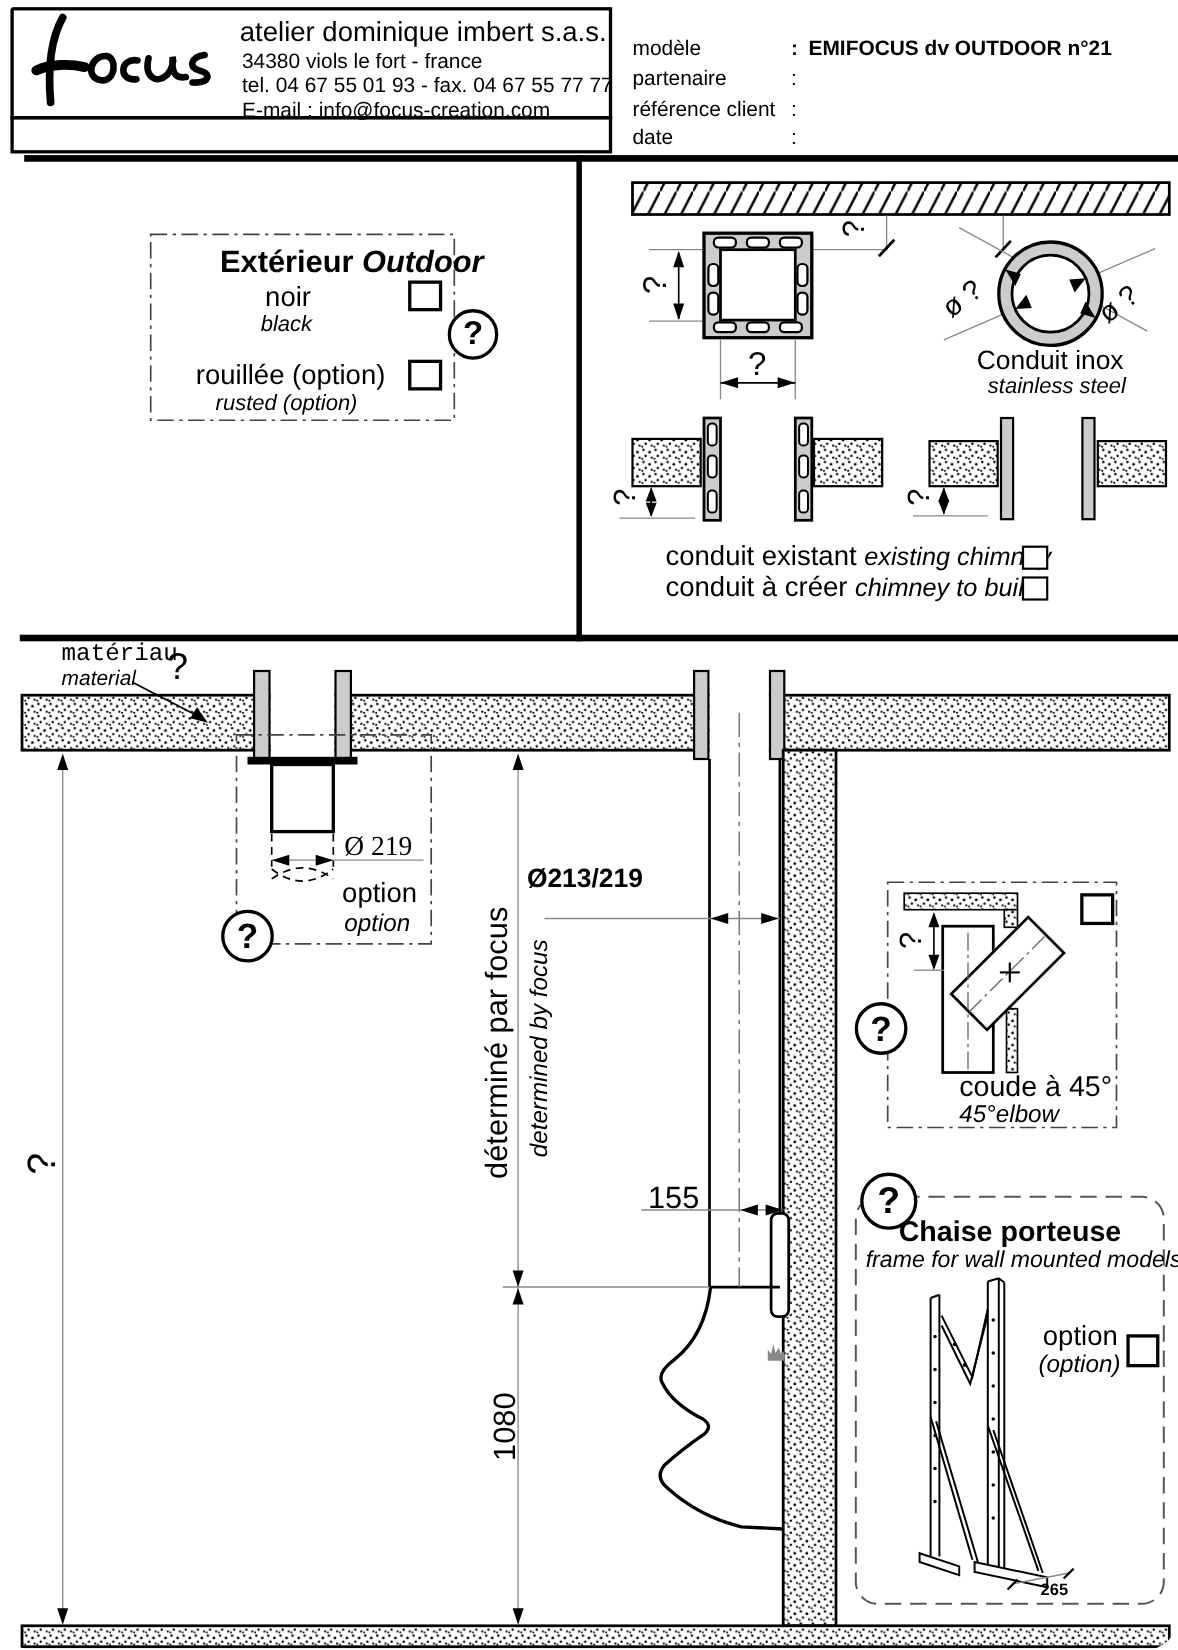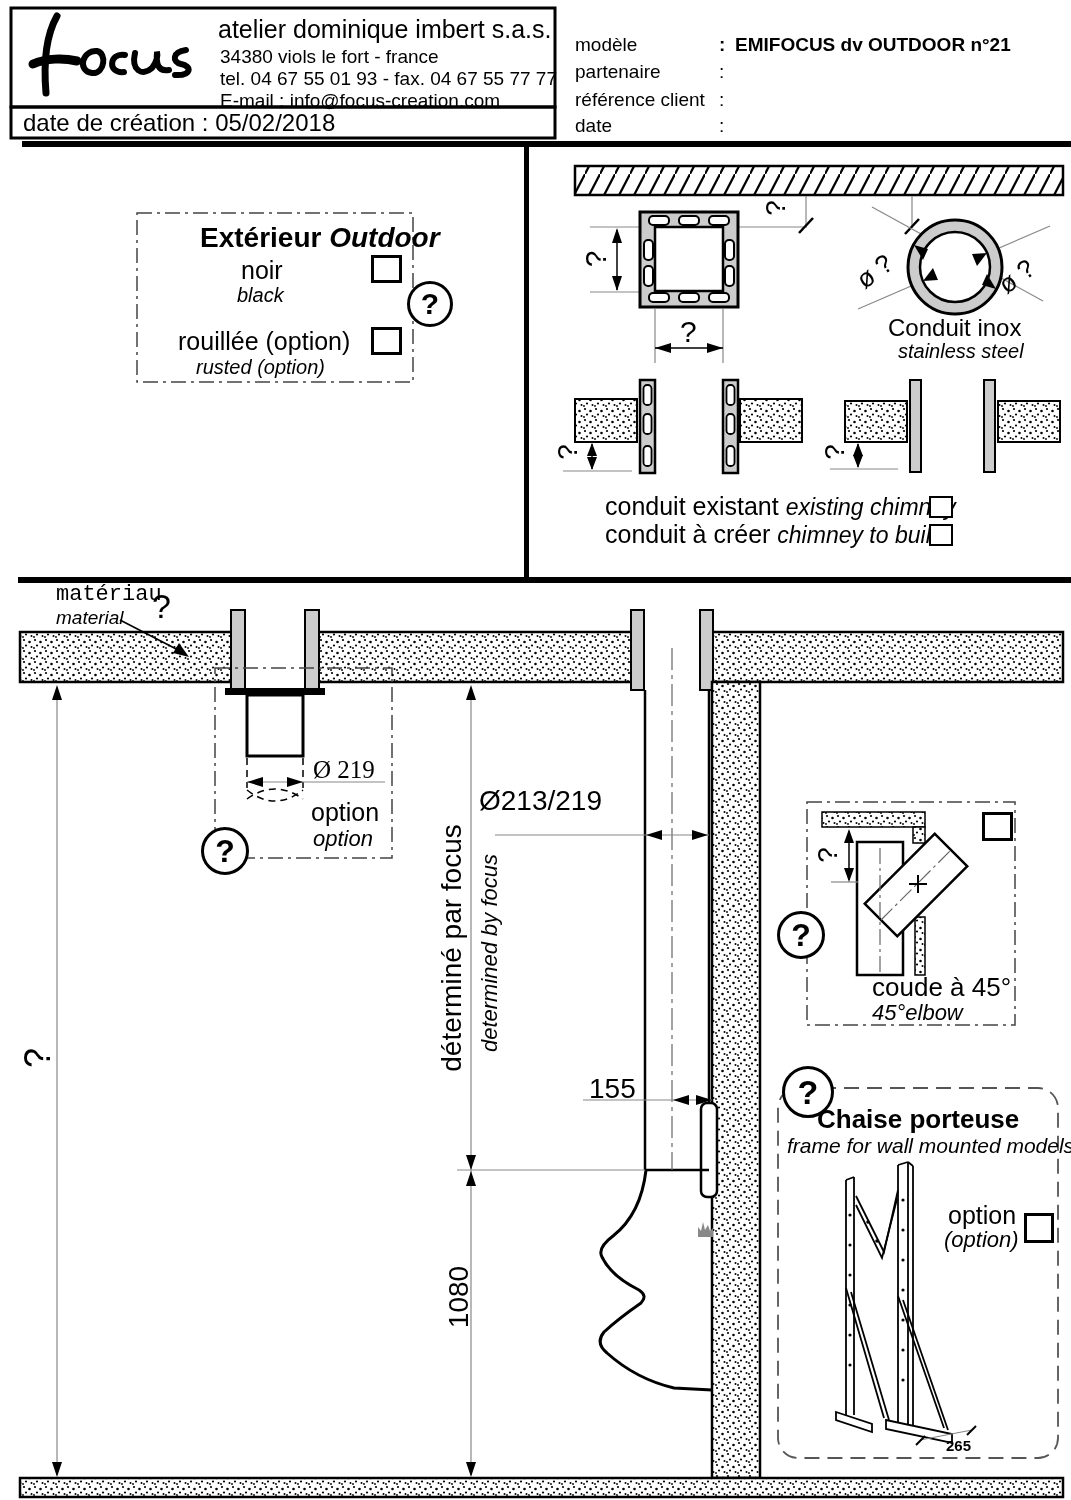--- a/index.html
+++ b/index.html
@@ -1,17 +1,17 @@
 <!DOCTYPE html>
 <html><head>
 <meta charset="utf-8">
 <style>
   html,body{margin:0;padding:0;background:#fff;}
   .sheet{position:relative;width:1071px;height:1500px;background:#fff;
-         font-family:"Liberation Sans",sans-serif;color:#000;overflow:hidden;}
+         font-family:"Liberation Sans",sans-serif;color:#000;overflow:hidden;border-radius:30px;}
   svg{position:absolute;left:0;top:0;}
   .t{position:absolute;white-space:nowrap;line-height:1.06;z-index:5;}
   .it{font-style:italic;}
   .b{font-weight:bold;}
   .vt{transform:translate(-50%,-50%) rotate(-90deg);}
   .qc{position:absolute;border:3px solid #000;border-radius:50%;background:#fff;
       display:flex;align-items:center;justify-content:center;font-weight:bold;z-index:6;}
   .cb{position:absolute;border:3px solid #000;background:#fff;z-index:6;}
 </style>
 </head>
@@ -265,21 +265,20 @@
     <line x1="920" y1="1440" x2="972" y2="1430" stroke="#888" stroke-width="1.2"></line>
     <line x1="916" y1="1445" x2="925" y2="1436" stroke="#000" stroke-width="2"></line>
     <line x1="967" y1="1435" x2="976" y2="1426" stroke="#000" stroke-width="2"></line>
   </g>
 </svg>
 
 <div class="t" style="left:218px;top:16px;font-size:25px;">atelier dominique imbert s.a.s.</div>
 <div class="t" style="left:220px;top:47px;font-size:19px;">34380 viols le fort  -   france</div>
 <div class="t" style="left:220px;top:69px;font-size:19px;">tel. 04 67 55 01 93  -   fax. 04 67 55 77 77</div>
 <div class="t" style="left:220px;top:91px;font-size:19px;">E-mail : info@focus-creation.com</div>
-<div class="t" style="left:23px;top:110px;font-size:24px;">date de création : 05/02/2018</div>
 
 <div class="t" style="left:575px;top:35px;font-size:19px;">modèle</div>
 <div class="t b" style="left:719px;top:35px;font-size:19px;">:</div>
 <div class="t b" style="left:735px;top:35px;font-size:19px;">EMIFOCUS dv OUTDOOR n°21</div>
 <div class="t" style="left:575px;top:62px;font-size:19px;">partenaire</div>
 <div class="t" style="left:719px;top:62px;font-size:19px;">:</div>
 <div class="t" style="left:735px;top:62px;font-size:19px;"></div>
 <div class="t" style="left:575px;top:90px;font-size:19px;">référence client</div>
 <div class="t" style="left:719px;top:90px;font-size:19px;">:</div>
 <div class="t" style="left:735px;top:90px;font-size:19px;"></div>
@@ -317,21 +316,21 @@
 
 <div class="t" style="left:56px;top:583px;font-size:22px;font-family:Liberation Mono, monospace;">matériau</div>
 <div class="t" style="left:152px;top:588px;font-size:34px;">?</div>
 <div class="t it" style="left:56px;top:608px;font-size:19px;">material</div>
 
 <div class="t" style="left:313px;top:757px;font-size:25px;font-family:Liberation Serif, serif;">Ø 219</div>
 <div class="t" style="left:311px;top:799px;font-size:25px;">option</div>
 <div class="t it" style="left:313px;top:827px;font-size:22px;">option</div>
 <div class="qc" style="left:201px;top:827px;width:42px;height:42px;font-size:32px;">?</div>
 
-<div class="t" style="left:479px;top:786px;font-size:28px;">Ø213/219</div>
+<div class="t" style="left:479px;top:786px;font-size:24px;font-weight:bold;">Ø213/219</div>
 <div class="t vt" style="left:452px;top:948px;font-size:28px;">déterminé par focus</div>
 <div class="t vt it" style="left:490px;top:953px;font-size:22px;">determined by focus</div>
 <div class="t" style="left:589px;top:1074px;font-size:28px;">155</div>
 <div class="t vt" style="left:459px;top:1297px;font-size:28px;">1080</div>
 <div class="t vt" style="left:38px;top:1058px;font-size:36px;">?</div>
 
 <div class="t vt" style="left:828px;top:855px;font-size:28px;">?</div>
 <div class="qc" style="left:777px;top:911px;width:42px;height:42px;font-size:32px;">?</div>
 <div class="cb" style="left:982px;top:812px;width:25px;height:23px;"></div>
 <div class="t" style="left:872px;top:974px;font-size:26px;">coude à 45°</div>

